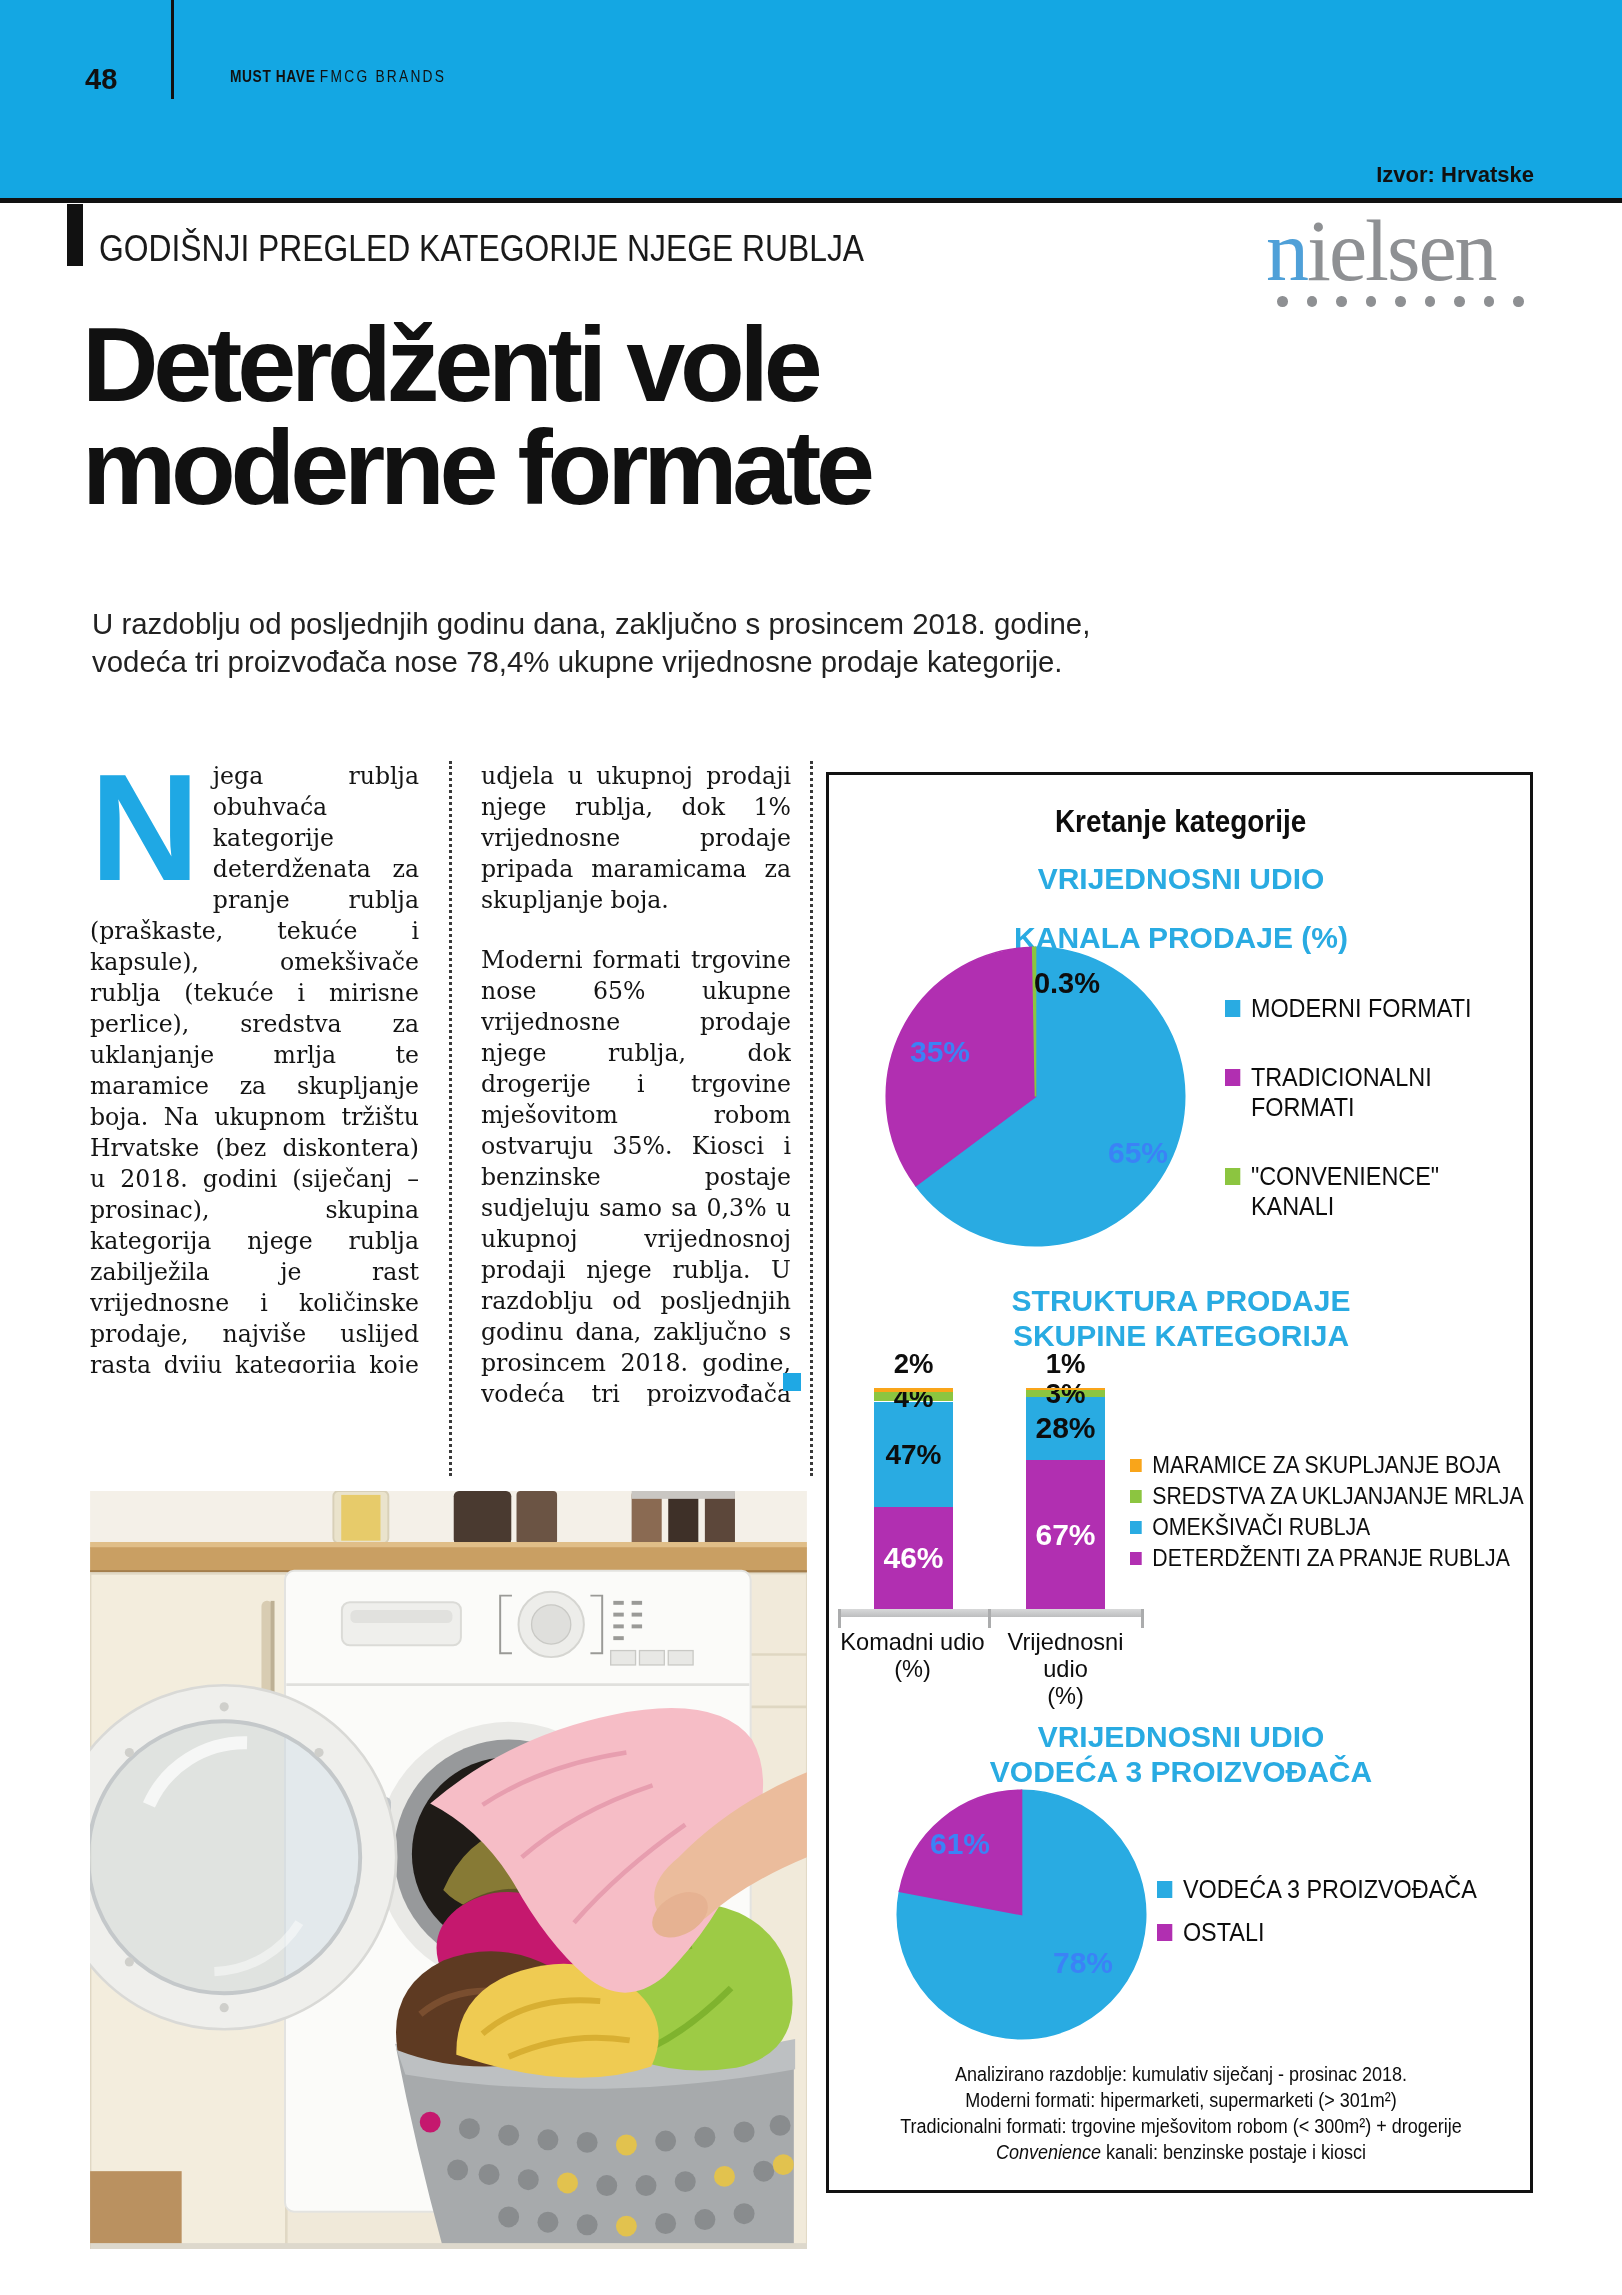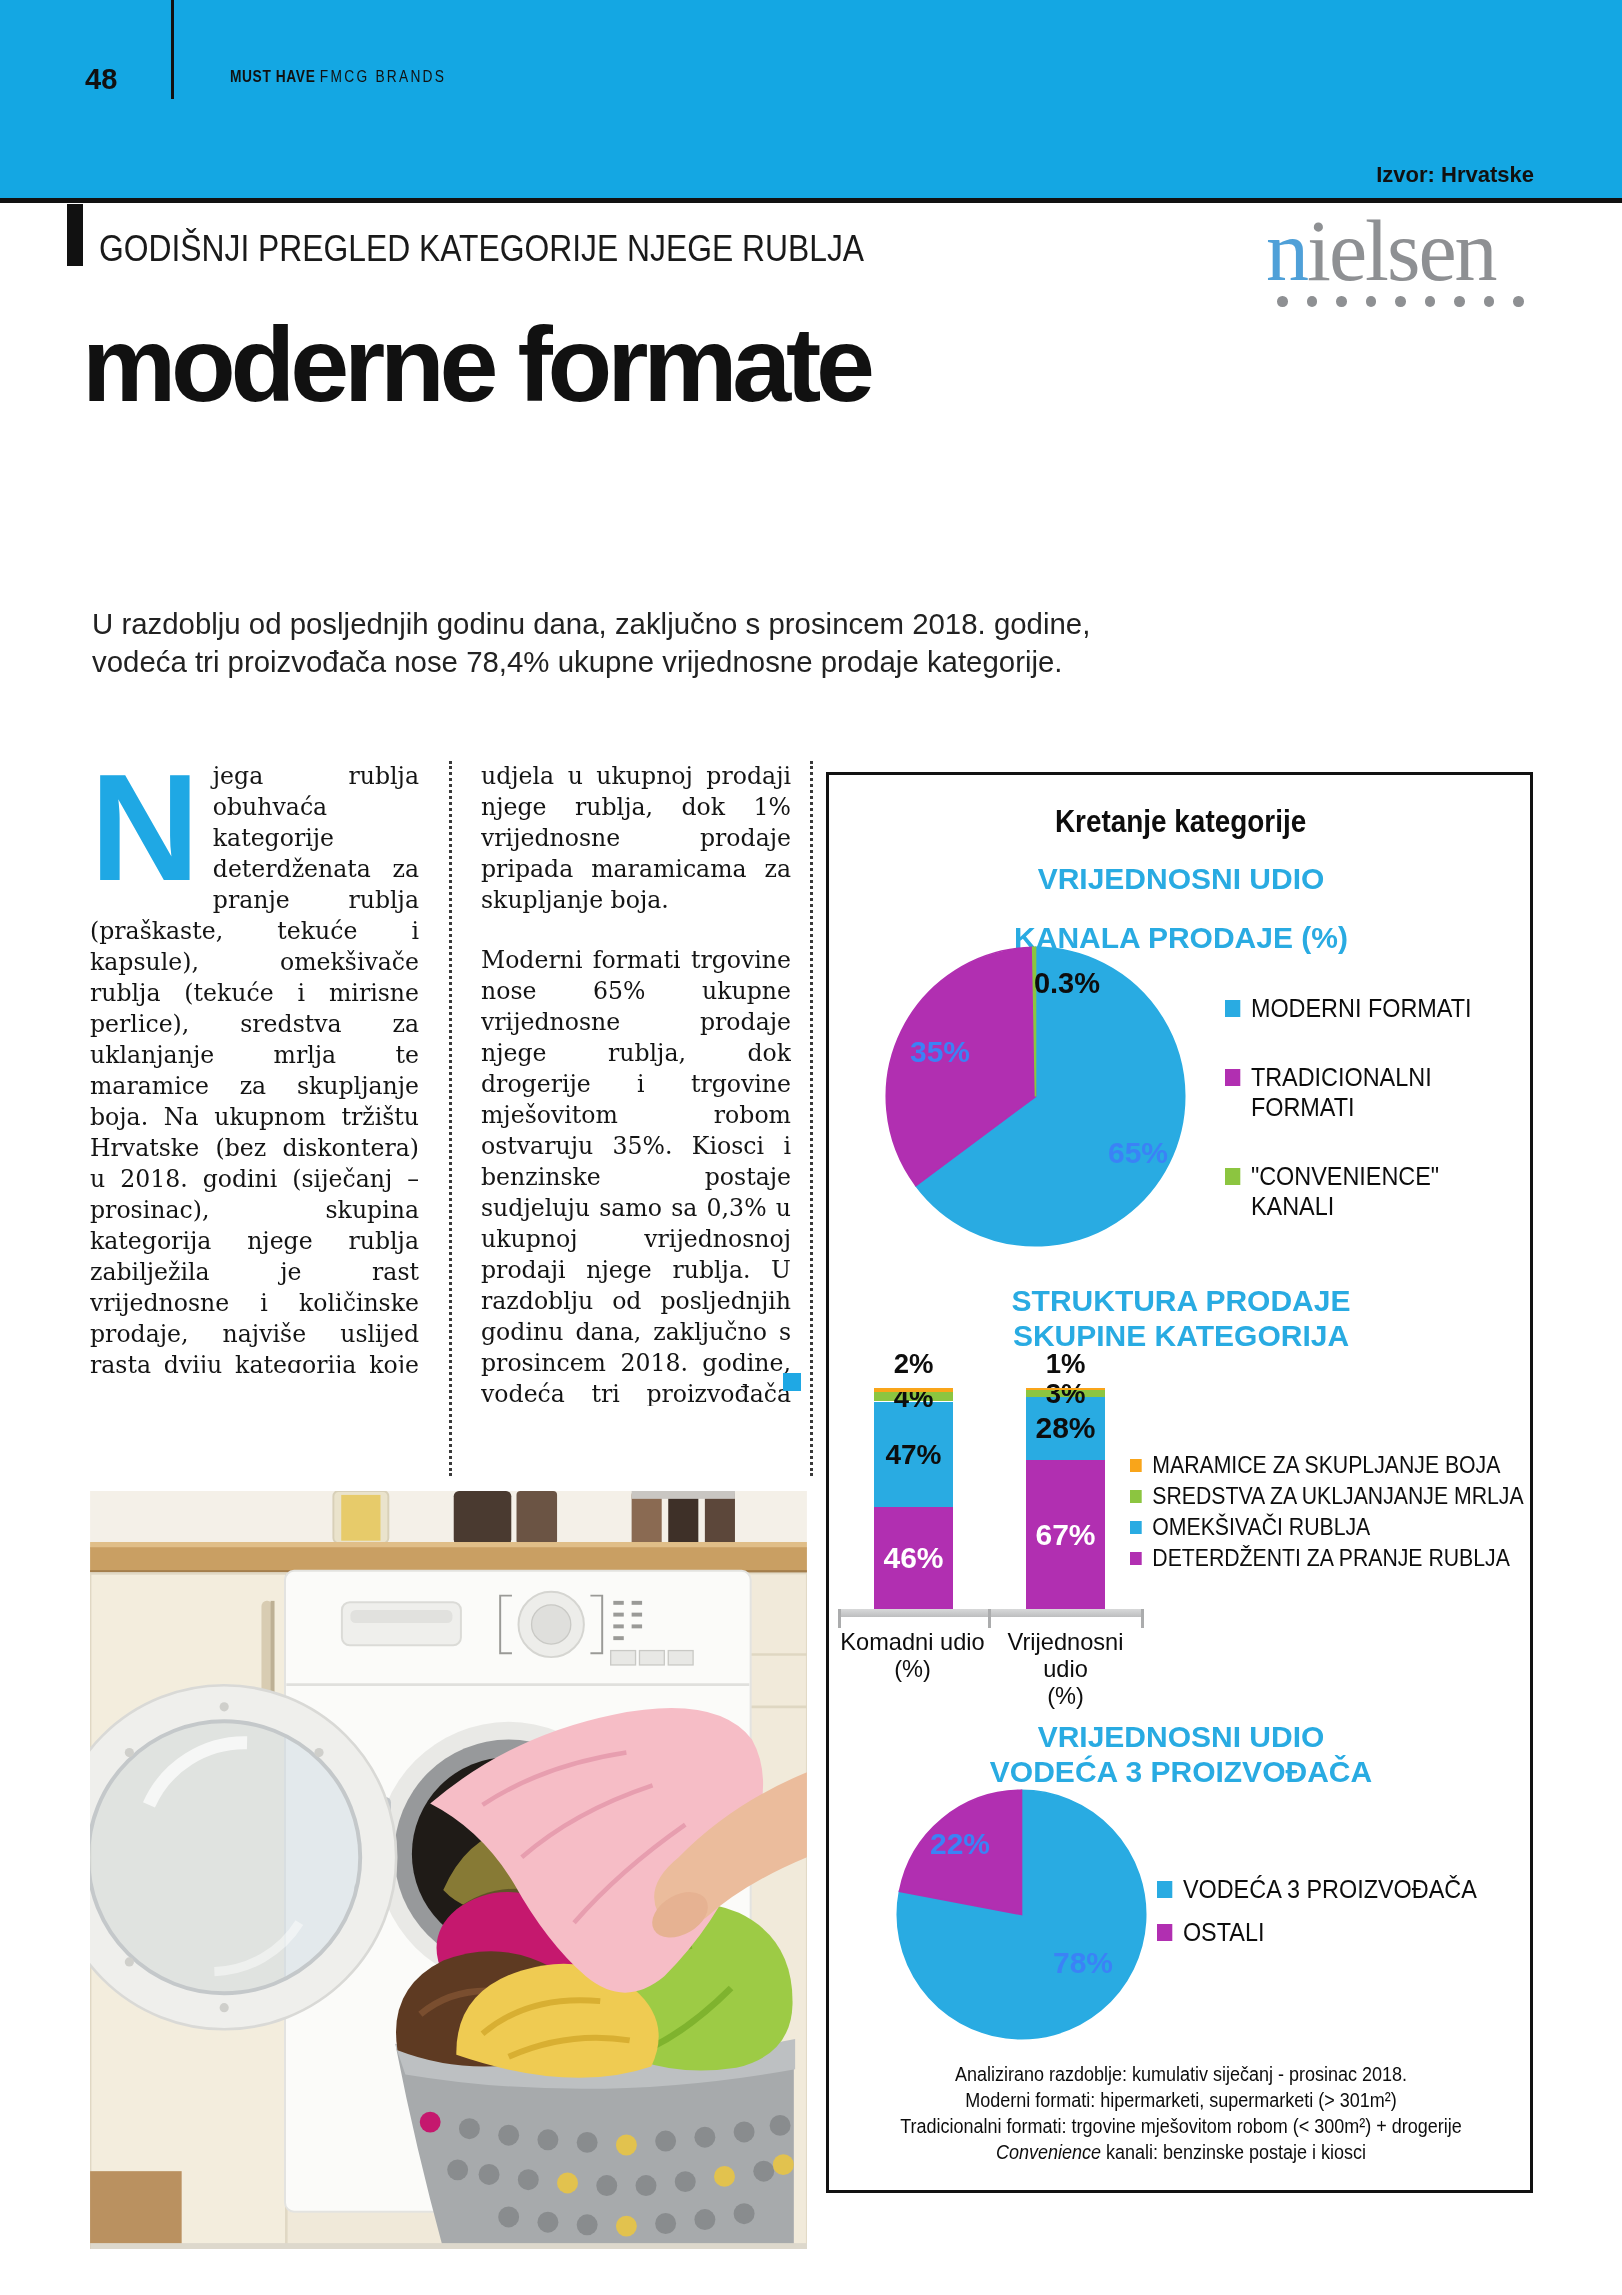--- a/index.html
+++ b/index.html
@@ -106,20 +106,21 @@
       <span></span>
       <span></span>
       <span></span>
       <span></span>
       <span></span>
       <span></span>
       <span></span>
   </div>
 
   <div class="abs headline">
+    <div>Deterdženti vole</div>
     <div>moderne formate</div>
   </div>
   <div class="abs lead">
     <div>U razdoblju od posljednjih godinu dana, zaključno s prosincem 2018. godine,</div>
     <div>vodeća tri proizvođača nose 78,4% ukupne vrijednosne prodaje kategorije.</div>
   </div>
 
   <div class="abs bodycol col1">
     <p><span class="dropcap">N</span><span>jega rublja obuhvaća kategorije deterdženata za pranje rublja (praškaste, tekuće i kapsule), omekšivače rublja (tekuće i mirisne perlice), sredstva za uklanjanje mrlja te maramice za skupljanje boja. Na ukupnom tržištu Hrvatske (bez diskontera) u 2018. godini (siječanj – prosinac), skupina kategorija njege rublja zabilježila je rast vrijednosne i količinske prodaje, najviše uslijed rasta dviju kategorija koje nose više od 90% cjelokupne realizacije grupe, a to su kategorija deterdženata za pranje rublja i omekšivači rublja. Sredstva za uklanjanje mrlja sudjeluju s 3%</span></p>
   </div>
@@ -371,21 +372,21 @@
       </div>
     </div>
 
   <div class="abs cyan-title t-c3a">VRIJEDNOSNI UDIO</div>
   <div class="abs cyan-title t-c3b">VODEĆA 3 PROIZVOĐAČA</div>
 
   <svg class="abs" style="left:896px;top:1789px;" width="251" height="251" viewBox="0 0 384 384">
       <path d="M192,192 L192,2 A190,190 0 1 1 5.36542236154915,156.3975502287124 Z" fill="#29ABE2" stroke="#29ABE2" stroke-width="2.5"></path>
       <path d="M192,192 L5.36542236154915,156.3975502287124 A190,190 0 0 1 191.99999999999994,2 Z" fill="#B12FB1" stroke="#B12FB1" stroke-width="2.5"></path>
     </svg>
-  <div class="abs pie-label white lbl-22">22%</div>
+  <div class="abs pie-label white lbl-22">61%</div>
   <div class="abs pie-label white lbl-78">78%</div>
   <div class="abs legend legend-pie2">
       <div class="legend-item">
         <span class="swatch" style="background: rgb(41, 171, 226);"></span>
         <span>
           <div>VODEĆA 3 PROIZVOĐAČA</div>
         </span>
       </div>
       <div class="legend-item">
         <span class="swatch" style="background: rgb(177, 47, 177);"></span>

